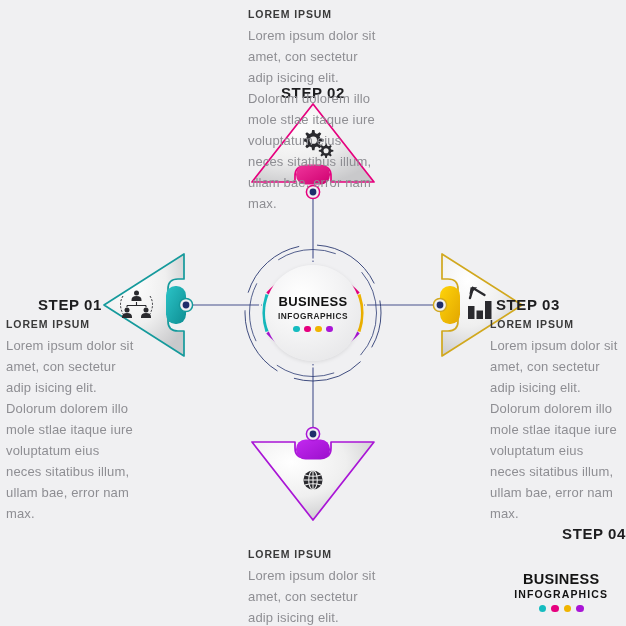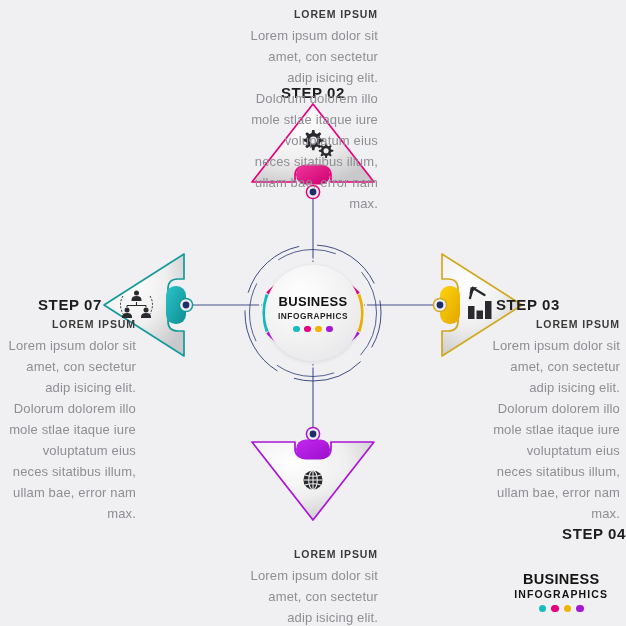--- a/index.html
+++ b/index.html
@@ -6,21 +6,21 @@
   body{
     width:626px;height:626px;
     background:#f0f0f2;
     font-family:"Liberation Sans", sans-serif;
     overflow:hidden;
     position:relative;
   }
   #stage{position:absolute;left:0;top:0;width:626px;height:626px;}
 
   
-  .txtblock{position:absolute;text-align:right;}
+  .txtblock{position:absolute;text-align:left;}
   .lorem-title{
     font-size:10.5px;letter-spacing:.9px;color:#3a3a3a;
     font-weight:600;margin:0 0 5px 0;
   }
   .lorem-body{
     font-size:13px;line-height:1.62;color:#8e8e93;
     margin:0;letter-spacing:.15px;
   }
   .step-label{
     position:absolute;font-size:15px;font-weight:700;color:#1d1d1f;
@@ -136,21 +136,21 @@
         <path d="M1 6 Q-4 14 1 24" stroke="#2a2a2e" stroke-width="1" fill="none" stroke-dasharray="2 1.6"></path>
         <path d="M28 6 Q33 14 28 24" stroke="#2a2a2e" stroke-width="1" fill="none" stroke-dasharray="2 1.6"></path>
       </g>
       <rect x="66" y="38" width="20" height="38" rx="9.5" ry="9.5" fill="url(#pill01)"></rect>
     </svg>
   </div>
   <svg width="20" height="20" style="position:absolute;left:176px;top:295px;">
     <circle cx="10" cy="10" r="6.6" fill="#f0f0f2" stroke="#159a9c" stroke-width="1.5"></circle>
     <circle cx="10" cy="10" r="3.4" fill="#1f2d6b"></circle>
   </svg>
-  <div class="step-label" style="left:10px;top:296px;width:120px;text-align:center;">STEP 07</div>
+  <div class="step-label" style="left:10px;top:296px;width:120px;text-align:center;">STEP 01</div>
   <div class="txtblock" style="left:6px;top:318px;width:130px;">
     <p class="lorem-title">LOREM IPSUM</p>
     <p class="lorem-body">Lorem ipsum dolor sit amet, con sectetur adip isicing elit. Dolorum dolorem illo mole stlae itaque iure voluptatum  eius neces sitatibus illum, ullam bae, error nam max.</p>
   </div>
 
   <div class="node" style="left:434px;top:248px;width:92px;height:114px;">
     <svg width="92" height="114" viewBox="0 0 92 114">
       <path d="M88 57 L8 6 L8 31 L14 31 Q24 31 24 41 L24 73 Q24 83 14 83 L8 83 L8 108 Z" fill="url(#triGrad)" stroke="#d1a81e" stroke-width="1.7" stroke-linejoin="round"></path>
 
       <g transform="translate(34,38)" fill="#2a2a2e">

